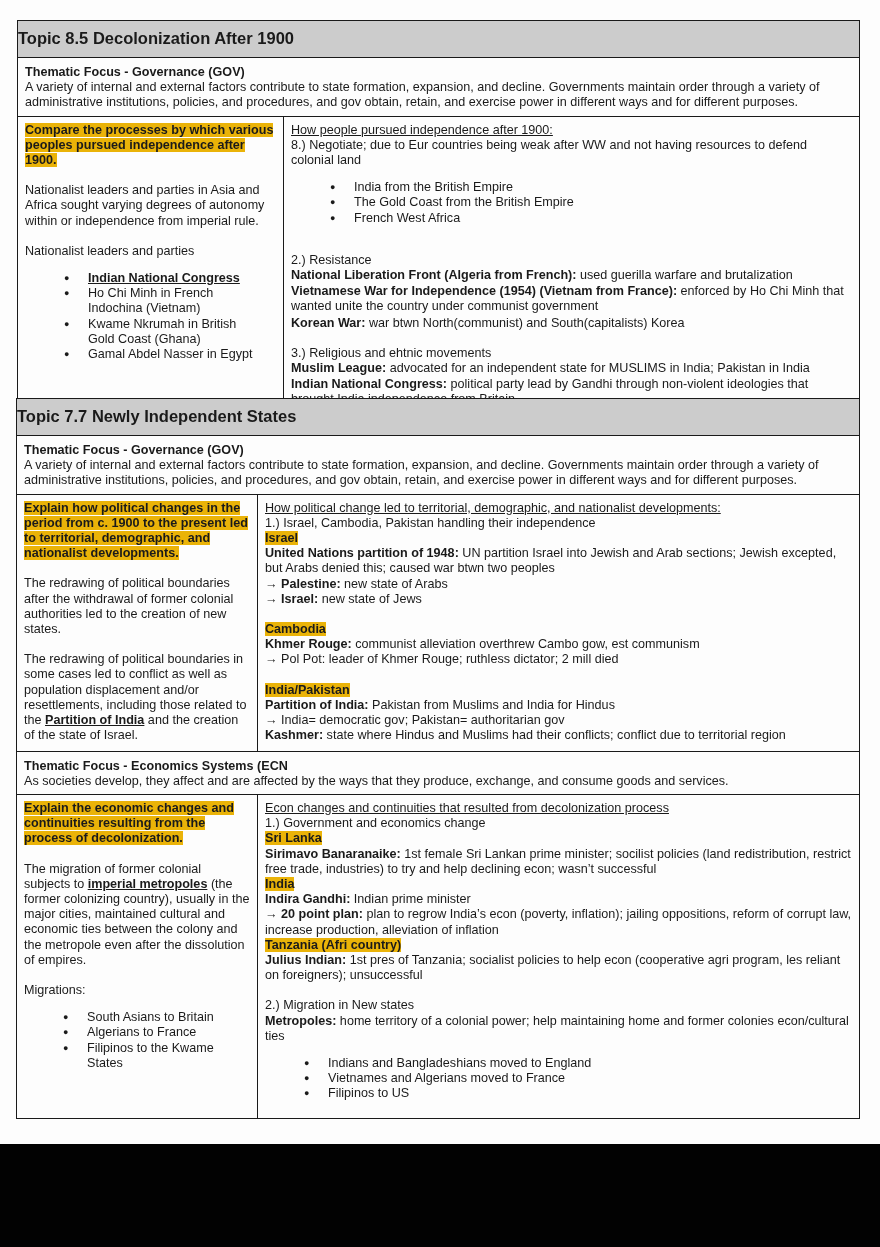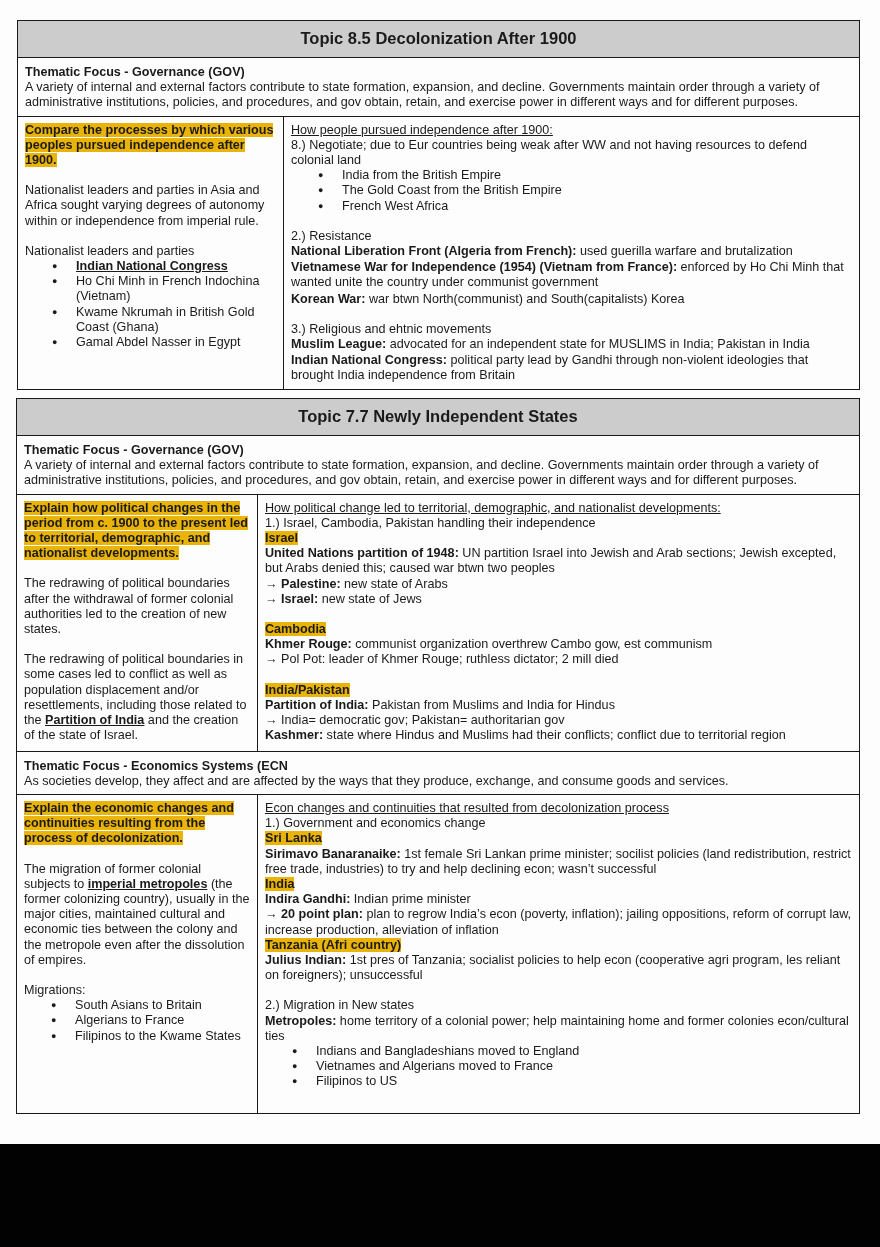--- a/index.html
+++ b/index.html
@@ -9,30 +9,30 @@
     }
     .page { position: absolute; left: 0; top: 0; width: 880px; height: 1144px; background: #fdfdfd; }
     .black-band { position: absolute; left: 0; top: 1144px; width: 880px; height: 103px; background: #020202; }
     table.topic {
       position: absolute; border-collapse: collapse; table-layout: fixed;
       font-size: 12.6px; line-height: 15.2px;
     }
     table.topic td { border: 1.5px solid #1a1a1a; vertical-align: top; padding: 0 7px; }
     #t1 { left: 17px; top: 20px; width: 843px; }
     #t2 { left: 16px; top: 398px; width: 844px; }
-    .hdr { background: #cccccc; text-align: center; font-weight: bold; font-size: 16.5px; height: 36px; padding: 0 !important; vertical-align: middle !important; }
+    .hdr { background: #cccccc; text-align: left; font-weight: bold; font-size: 16.5px; height: 36px; padding: 0 !important; vertical-align: middle !important; }
     .theme { padding-top: 7px !important; padding-bottom: 5px !important; }
     .theme .tt { font-weight: bold; }
     .hl { background: #eab308; font-weight: bold; }
     .ul { text-decoration: underline; }
     .b { font-weight: bold; }
     .bu { font-weight: bold; text-decoration: underline; }
     p { margin: 0; }
     .gap { height: 15px; }
-    ul { margin: 0; padding-left: 0; list-style: none; }
+    ul { margin: 12px; padding-left: 0; list-style: none; }
     ul li { position: relative; padding-left: 51px; }
     ul li::before { content: "\25CF"; position: absolute; left: 27px; font-size: 9px; top: 0; }
     .cell-l { padding-top: 6px !important; padding-bottom: 6px !important; }
     .cell-r { padding-top: 6px !important; padding-bottom: 4px !important; }
   </style>
 </head>
 <body>
 
 <div class="page">
 
@@ -112,21 +112,21 @@
       </td>
       <td class="cell-r">
         <p class="ul">How political change led to territorial, demographic, and nationalist developments:</p>
         <p>1.) Israel, Cambodia, Pakistan handling their independence</p>
         <p><span class="hl">Israel</span></p>
         <p><span></span><span class="b">United Nations partition of 1948:</span><span> UN partition Israel into Jewish and Arab sections; Jewish excepted, but Arabs denied this; caused war btwn two peoples</span></p>
         <p><span>→ </span><span class="b">Palestine:</span><span> new state of Arabs</span></p>
         <p><span>→ </span><span class="b">Israel:</span><span> new state of Jews</span></p>
         <div class="gap"></div>
         <p><span class="hl">Cambodia</span></p>
-        <p><span></span><span class="b">Khmer Rouge:</span><span> communist organization overthrew Cambo gow, est communism</span></p>
+        <p><span></span><span class="b">Khmer Rouge:</span><span> communist alleviation overthrew Cambo gow, est communism</span></p>
         <p><span>→ </span><span class="b"></span><span>Pol Pot: leader of Khmer Rouge; ruthless dictator; 2 mill died</span></p>
         <div class="gap"></div>
         <p><span class="hl">India/Pakistan</span></p>
         <p><span></span><span class="b">Partition of India:</span><span> Pakistan from Muslims and India for Hindus</span></p>
         <p><span>→ </span><span class="b"></span><span>India= democratic gov; Pakistan= authoritarian gov</span></p>
         <p><span></span><span class="b">Kashmer:</span><span> state where Hindus and Muslims had their conflicts; conflict due to territorial region</span></p>
       </td>
     </tr>
     <tr>
       <td colspan="2" class="theme">

